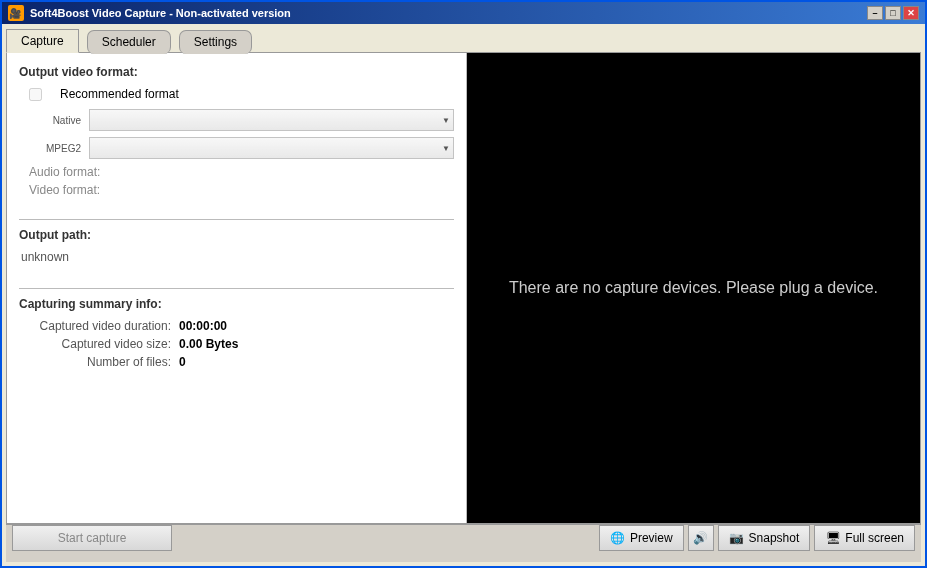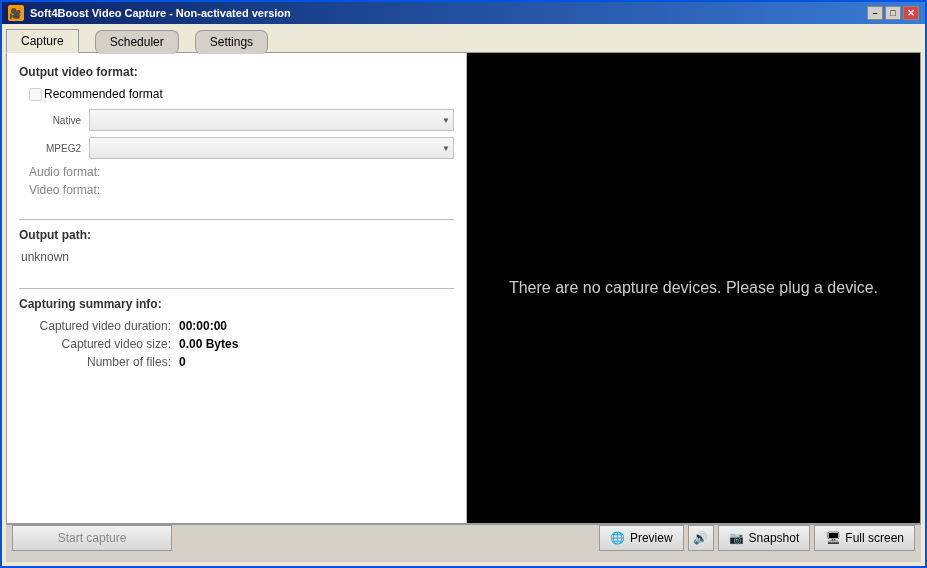--- a/index.html
+++ b/index.html
@@ -71,21 +71,21 @@
       flex: 1;
       display: flex;
       flex-direction: column;
       background: #ece9d8;
       padding: 4px;
     }
 
     
     .tab-bar {
       display: flex;
-      gap: 16px;
+      gap: 8px;
       margin-bottom: 0;
     }
     .tab {
       padding: 4px 14px;
       background: #d4d0c8;
       border: 1px solid #999;
       border-bottom: none;
       cursor: pointer;
       font-size: 12px;
       position: relative;
@@ -122,21 +122,21 @@
       margin-bottom: 8px;
     }
 
     .output-video-section {
       margin-bottom: 10px;
     }
 
     .checkbox-row {
       display: flex;
       align-items: center;
-      gap: 2px;
+      gap: 18px;
       margin-bottom: 8px;
       padding-left: 10px;
     }
     .checkbox-row input[type="checkbox"] {
       width: 13px;
       height: 13px;
     }
 
     .format-row {
       display: flex;

